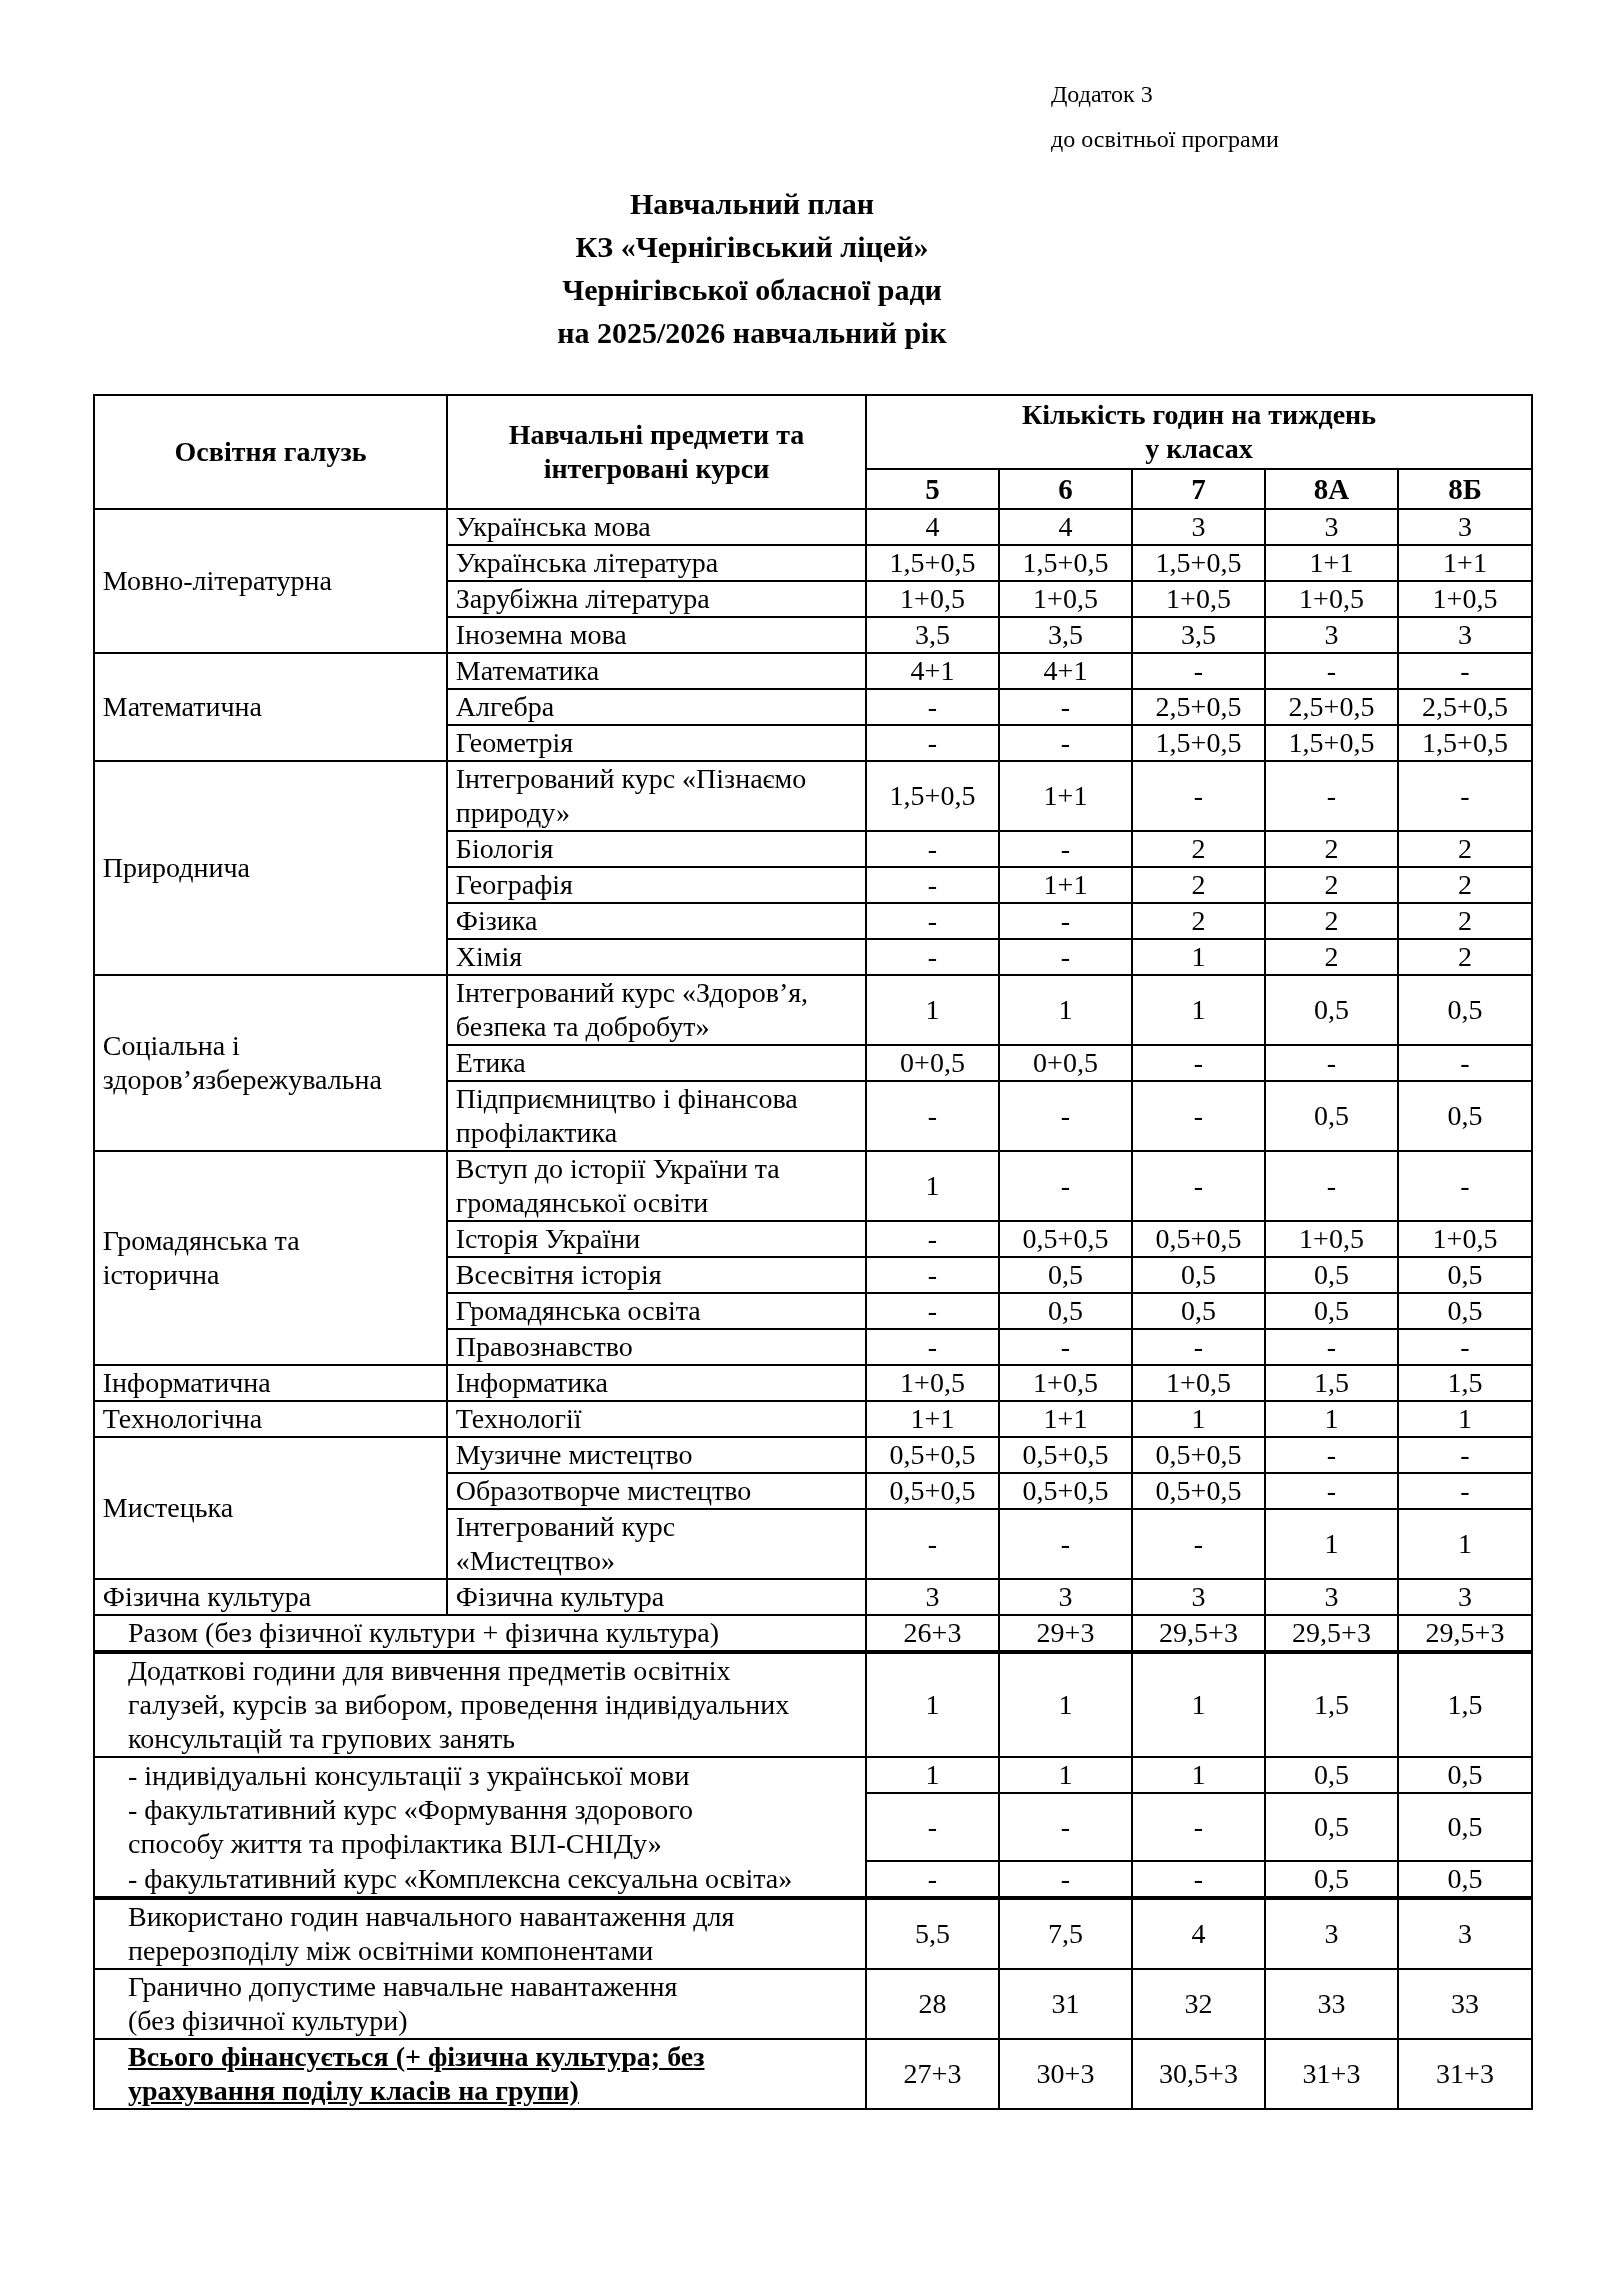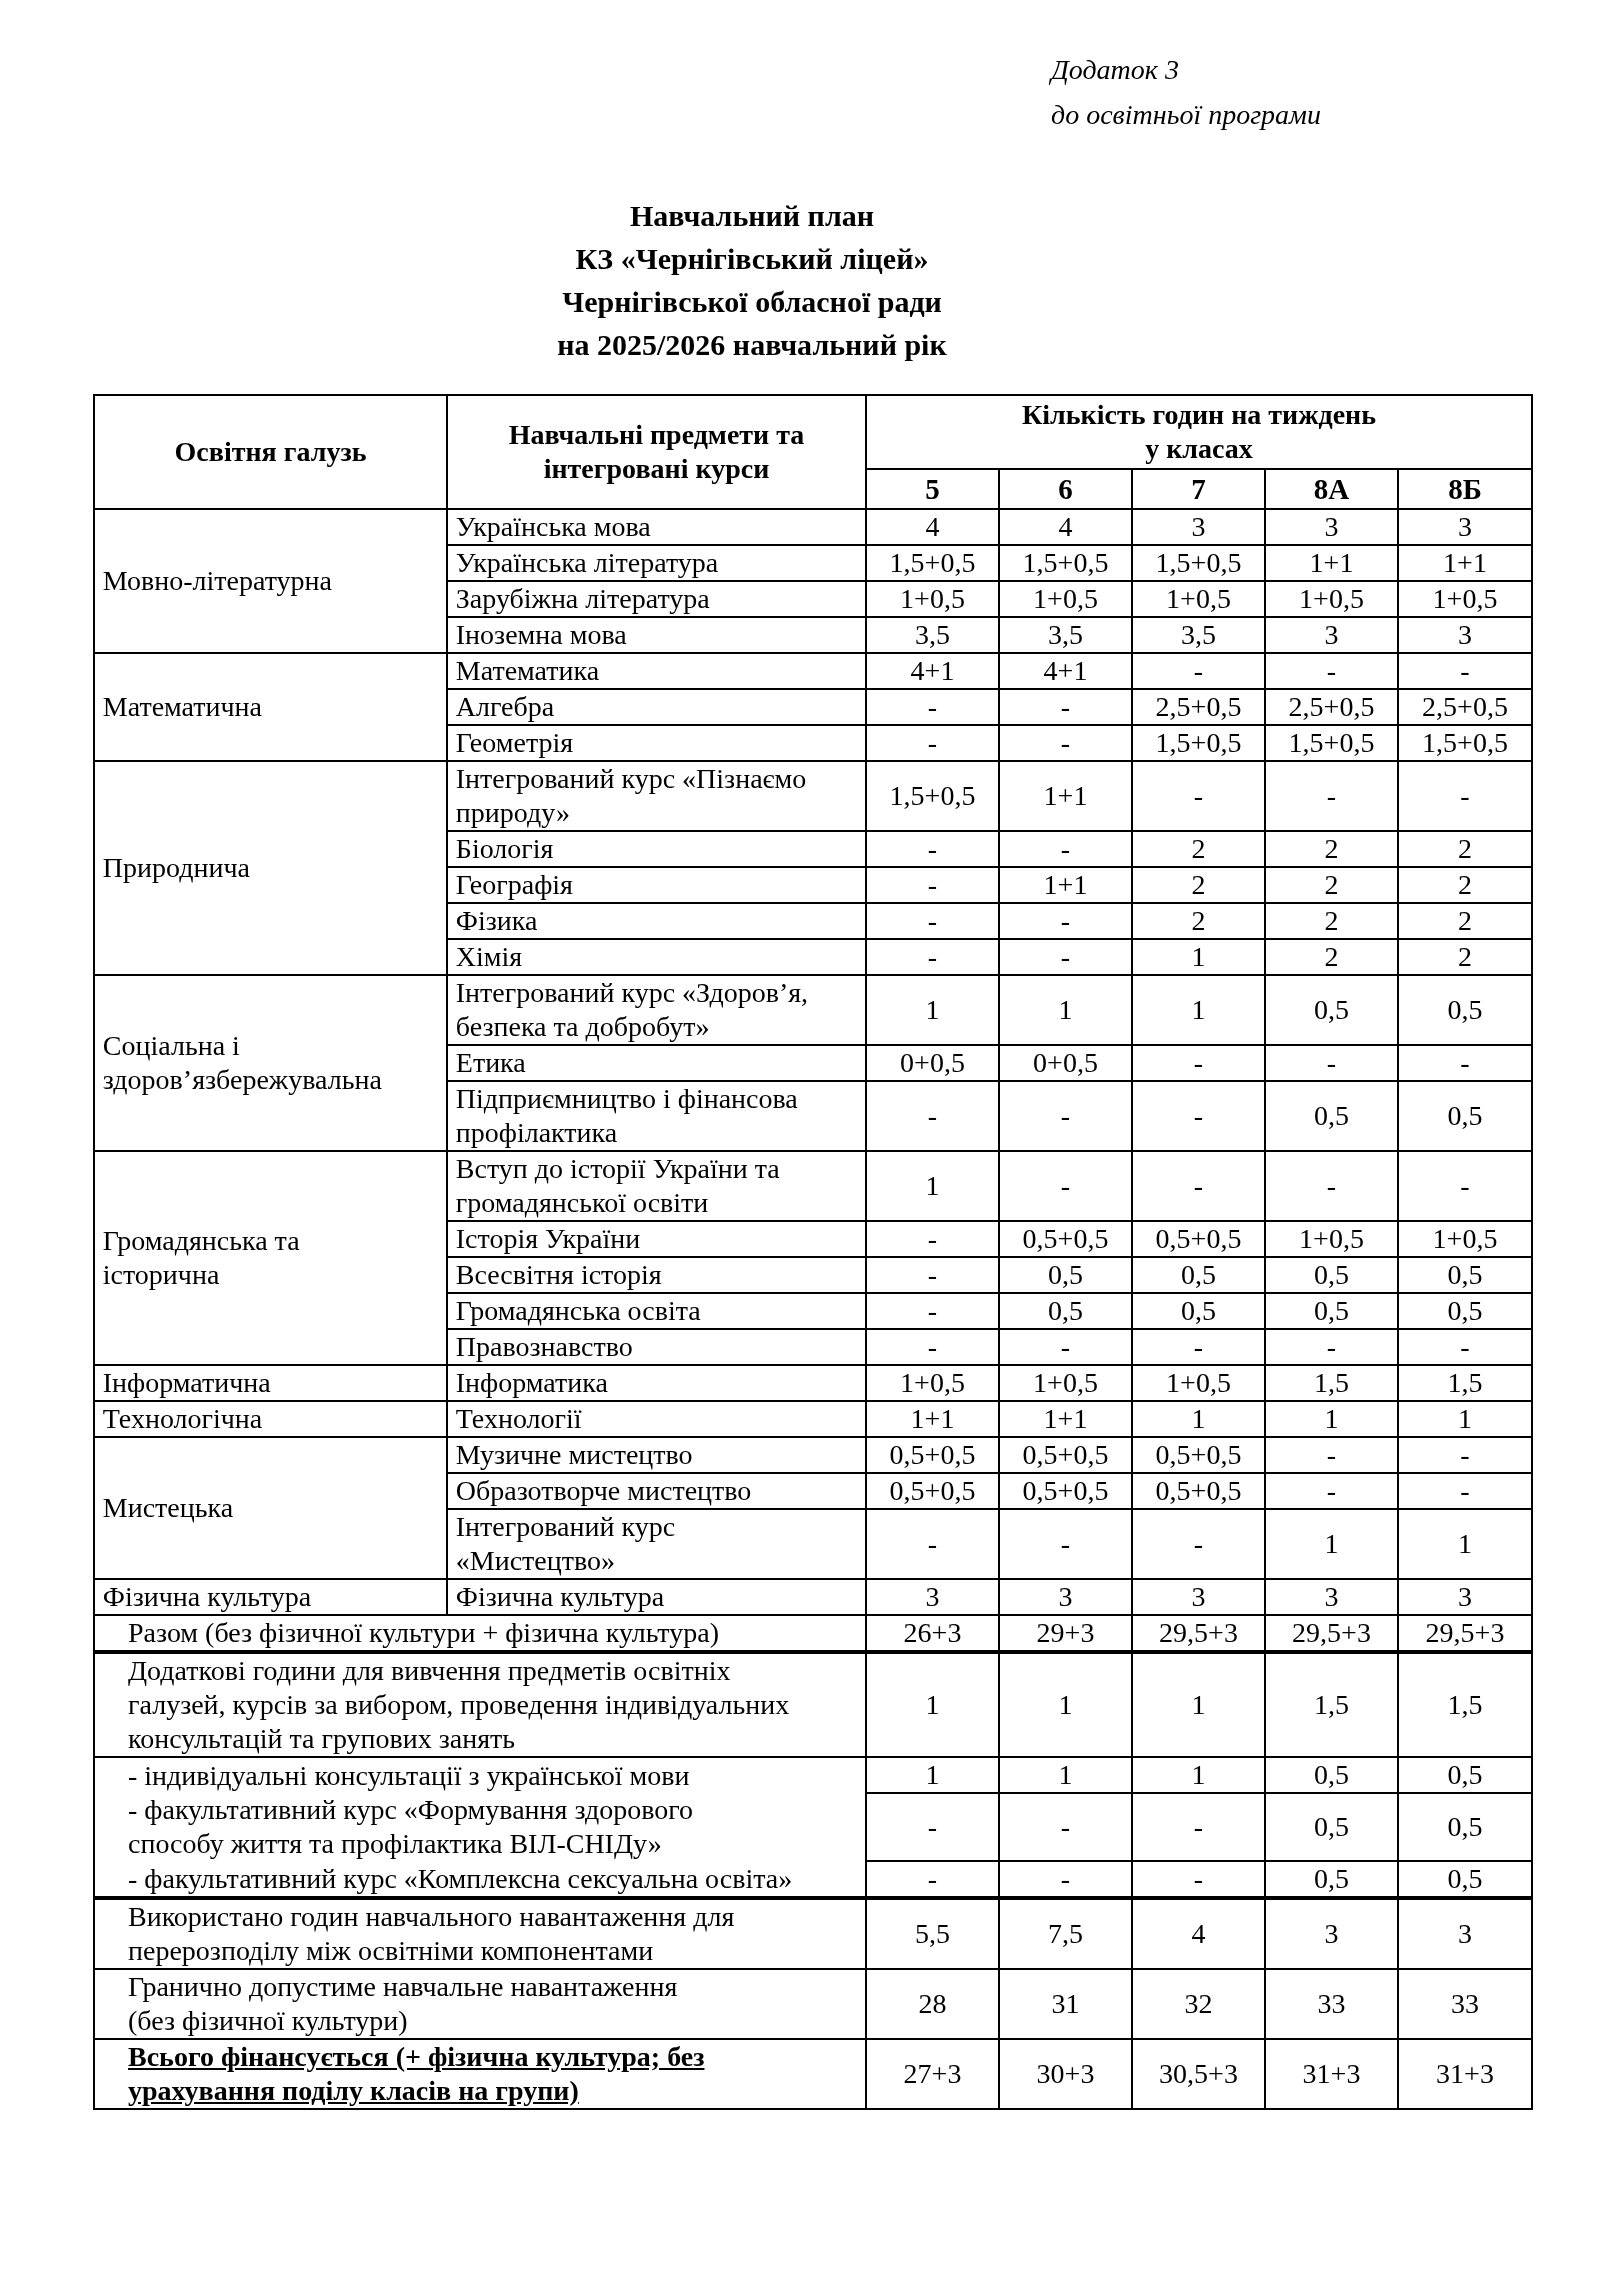--- a/index.html
+++ b/index.html
@@ -3,27 +3,27 @@
 <meta charset="utf-8">
 <style>
   html,body{margin:0;padding:0;}
   body{
     width:1621px;height:2293px;
     background:#ffffff;color:#000000;
     position:relative;
     font-family:"Liberation Serif","DejaVu Serif",serif;
   }
   .annex{
-    position:absolute;left:1051px;top:47px;
-    font-size:28px;line-height:45px;text-align:left;font-style:italic;
+    position:absolute;left:1051px;top:72px;
+    font-size:24px;line-height:45px;text-align:left;
   }
   .title-block{
     position:absolute;left:93px;top:182px;width:1318px;
     text-align:center;font-weight:bold;
-    font-size:30px;line-height:43px;margin-top:12px;
+    font-size:30px;line-height:43px;
   }
   table.plan{
     position:absolute;left:93px;top:394px;width:1439px;
     border-collapse:collapse;table-layout:fixed;
     border:2.9px solid #000;
   }
   td,th{
     border:2px solid #000;
     vertical-align:middle;
     font-size:28px;line-height:34px;

